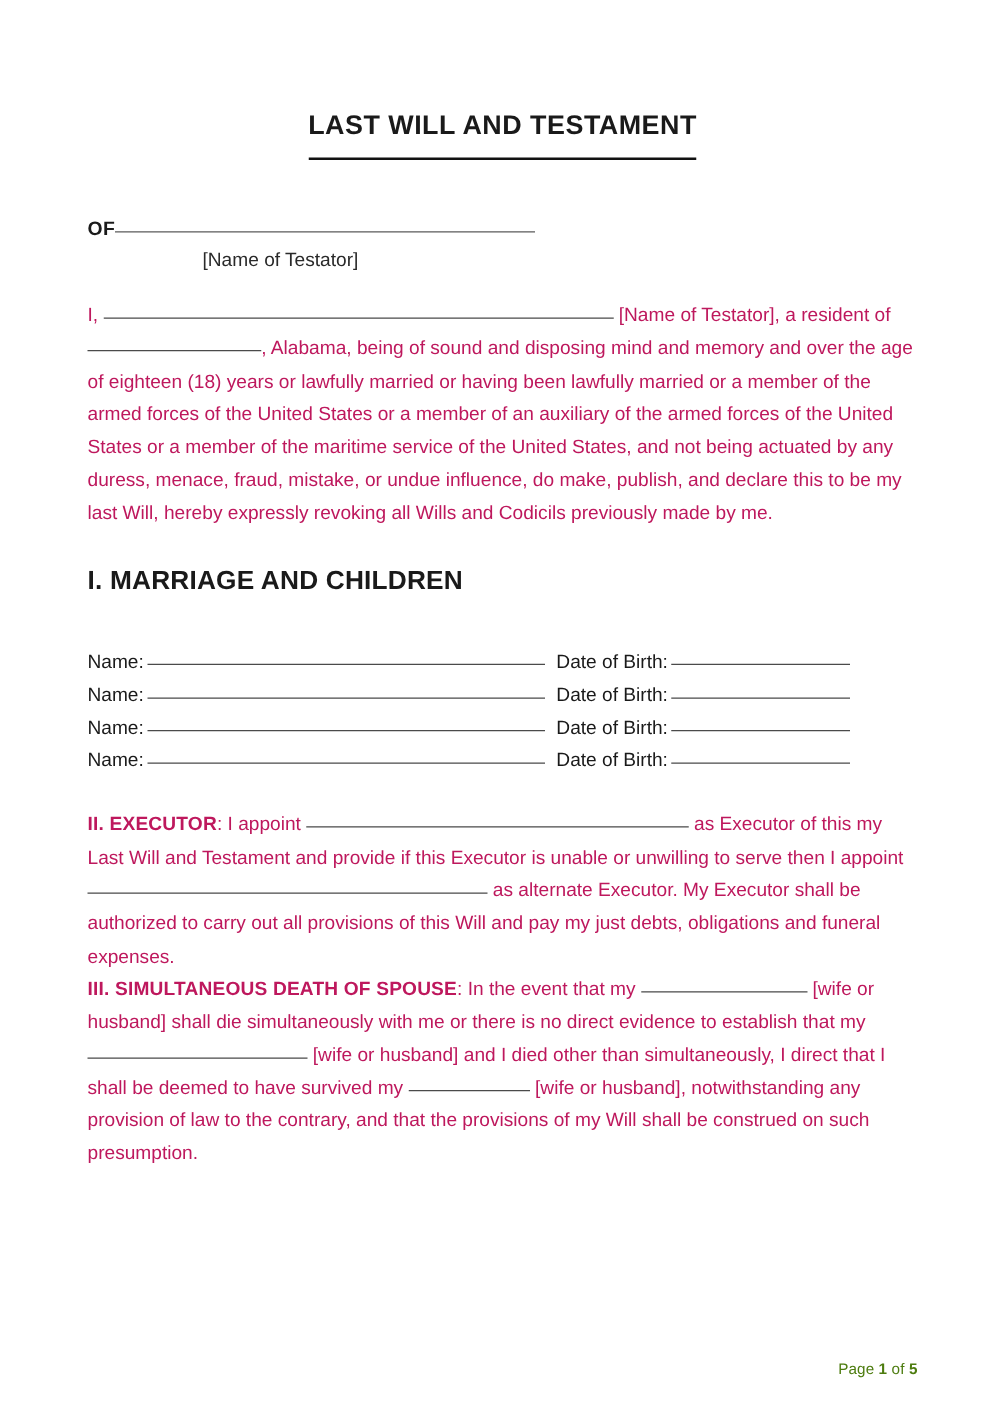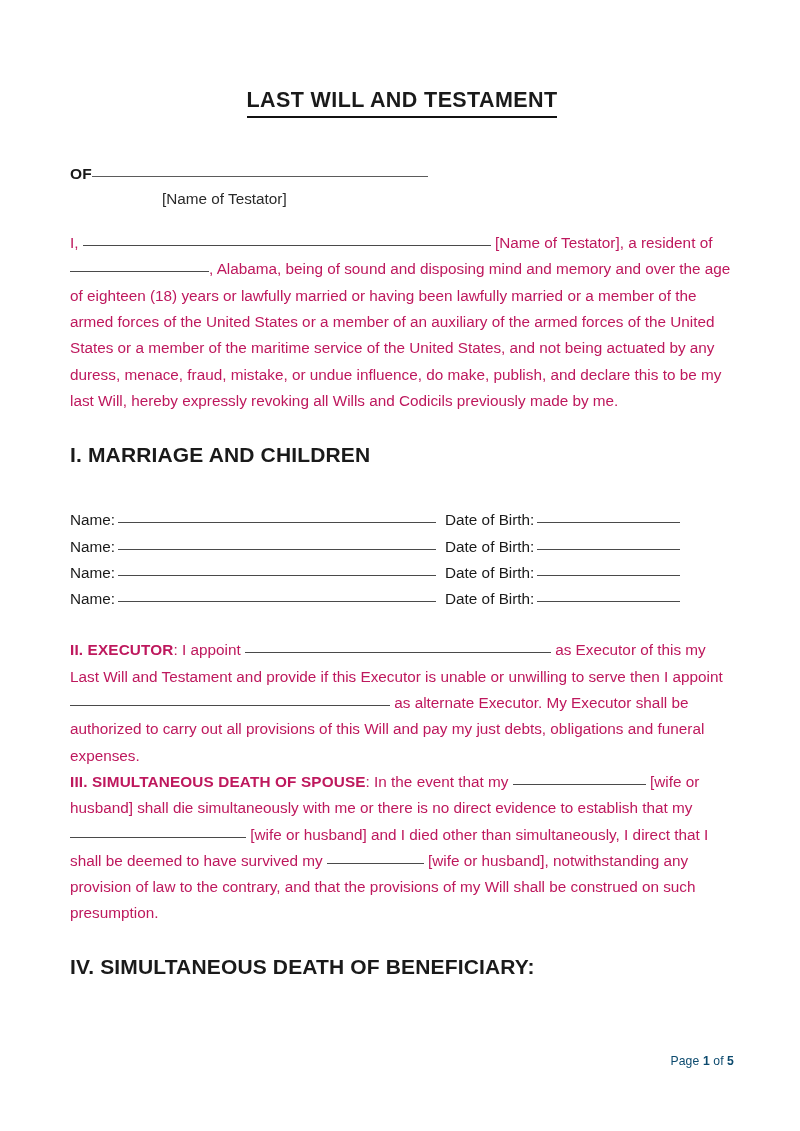--- a/index.html
+++ b/index.html
@@ -30,21 +30,21 @@
     text-align: center;
     font-size: 21.5px;
     font-weight: bold;
     letter-spacing: 0.4px;
     margin: 0 0 0 0;
     line-height: 1.2;
   }
   .doc-title .tl-inner {
     display: inline-block;
     border-bottom: 2.2px solid #111;
-    padding-bottom: 2px;
+    padding-bottom: 12px;
   }
 
   
   .of-row {
     margin-top: 46px;
     font-size: 15.5px;
     line-height: 1.25;
     white-space: nowrap;
   }
   .of-label {
@@ -136,23 +136,23 @@
     width: 143px;
     vertical-align: 2px;
     height: 13px;
     margin-left: 3px;
   }
 
   
   .footer {
     position: absolute;
     right: 66px;
-    top: 1054px;
+    top: 1088px;
     font-size: 12.2px;
-    color: #0c4a6e;
+    color: #4d7c0f;
     letter-spacing: 0.1px;
   }
   .footer b { font-weight: bold; }
 </style>
 </head>
 <body>
 
 <div class="page">
 
   <div class="content">
@@ -188,21 +188,20 @@
     </div>
 
     <p class="para sp-before-2">
       <span class="sec-inline-head">II.  EXECUTOR</span><span>:  </span><span>I appoint </span><span class="blk w-310"></span><span> as Executor of this my Last Will and Testament and provide if this Executor is unable or unwilling to serve then I appoint </span><span class="blk w-330"></span><span> as alternate Executor. My Executor shall be authorized to carry out all provisions of this Will and pay my just debts, obligations and funeral expenses.</span>
     </p>
 
     <p class="para sp-before-3">
       <span class="sec-inline-head">III.  SIMULTANEOUS DEATH OF SPOUSE</span><span>:  </span><span>In the event that my </span><span class="blk w-140"></span><span> [wife or husband] shall die simultaneously with me or there is no direct evidence to establish that my </span><span class="blk w-180"></span><span> [wife or husband] and I died other than simultaneously, I direct that I shall be deemed to have survived my </span><span class="blk w-100"></span><span> [wife or husband], notwithstanding any provision of law to the contrary, and that the provisions of my Will shall be construed on such presumption.</span>
     </p>
 
-    <div class="sec-head sp-before-4">IV.  SIMULTANEOUS DEATH OF BENEFICIARY:</div>
 
   </div>
 
   <div class="footer">
     <span>Page </span><b>1</b><span> of </span><b>5</b>
   </div>
 
 </div>
 
 </body></html>

